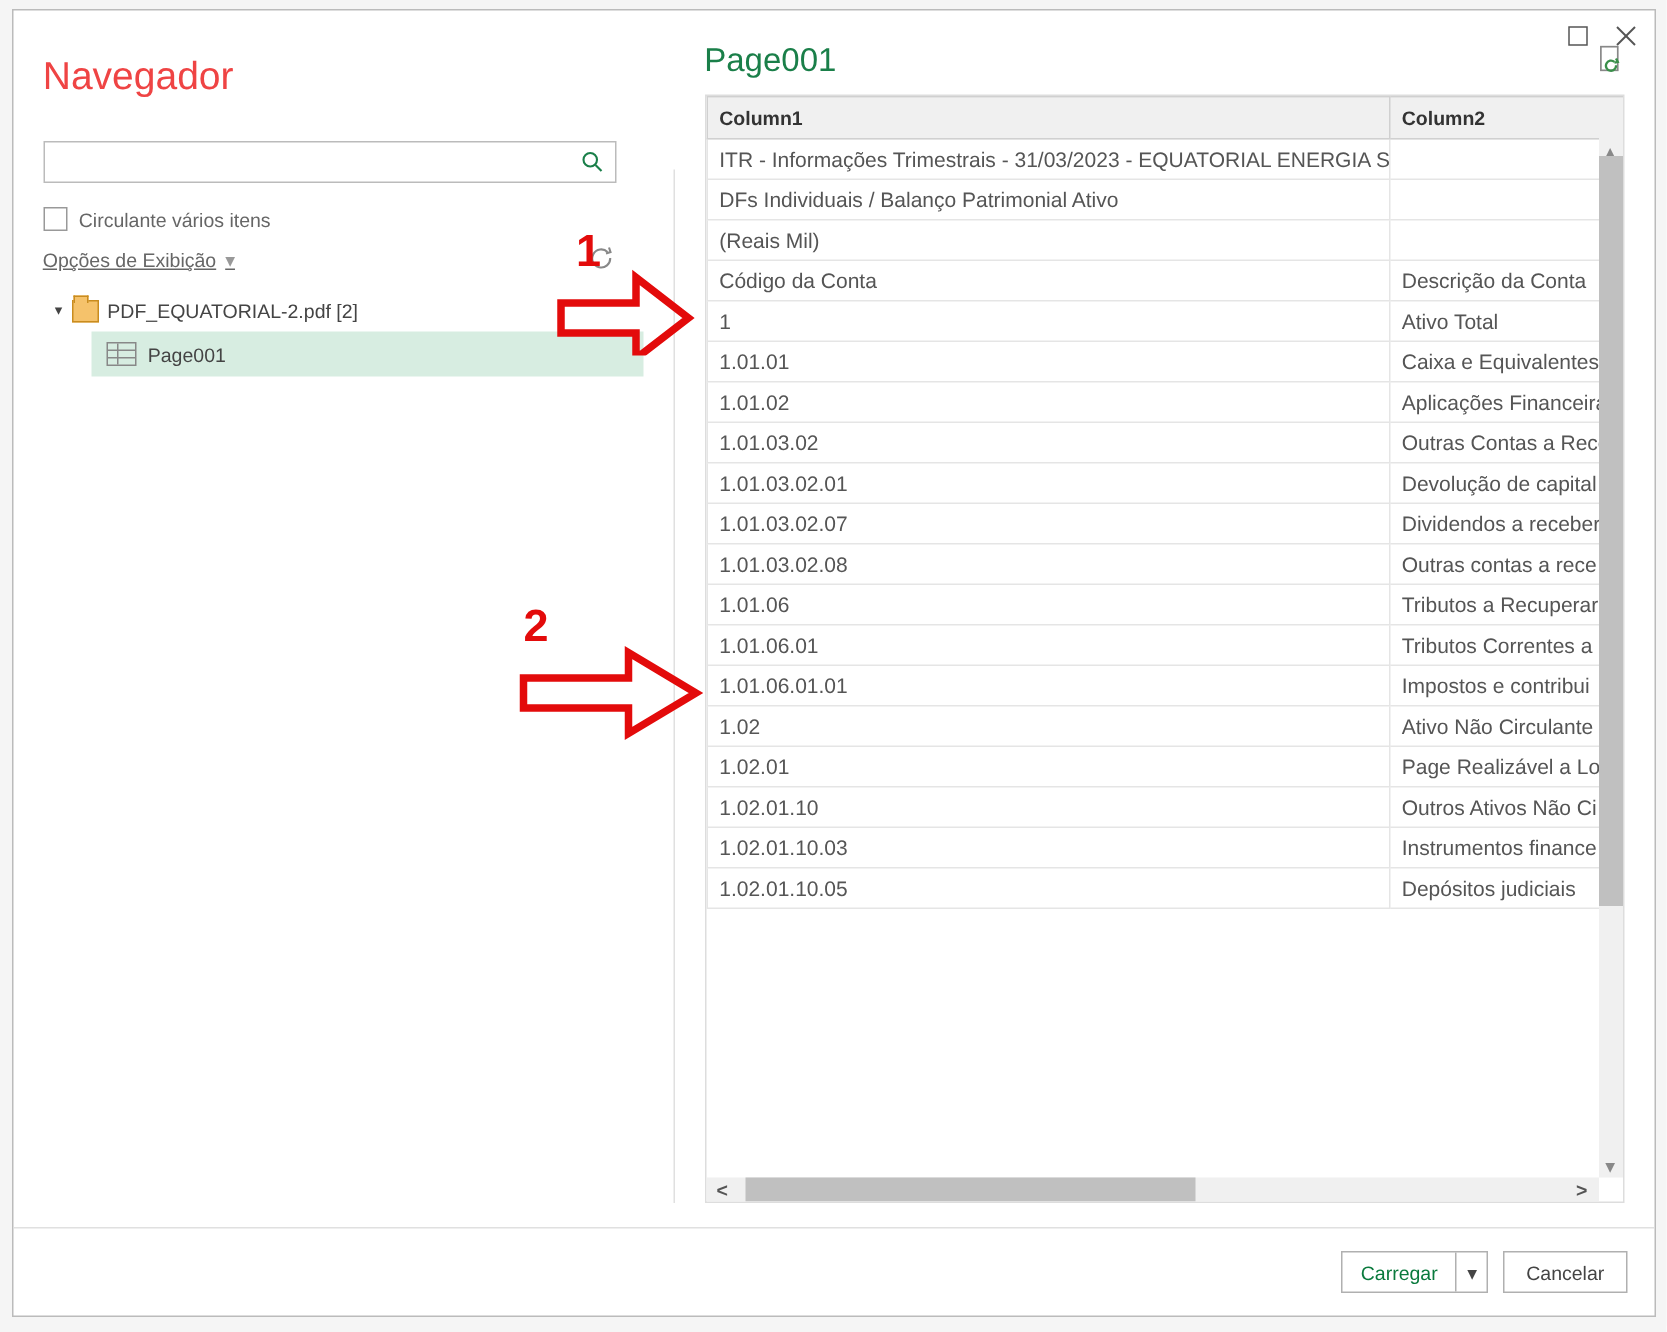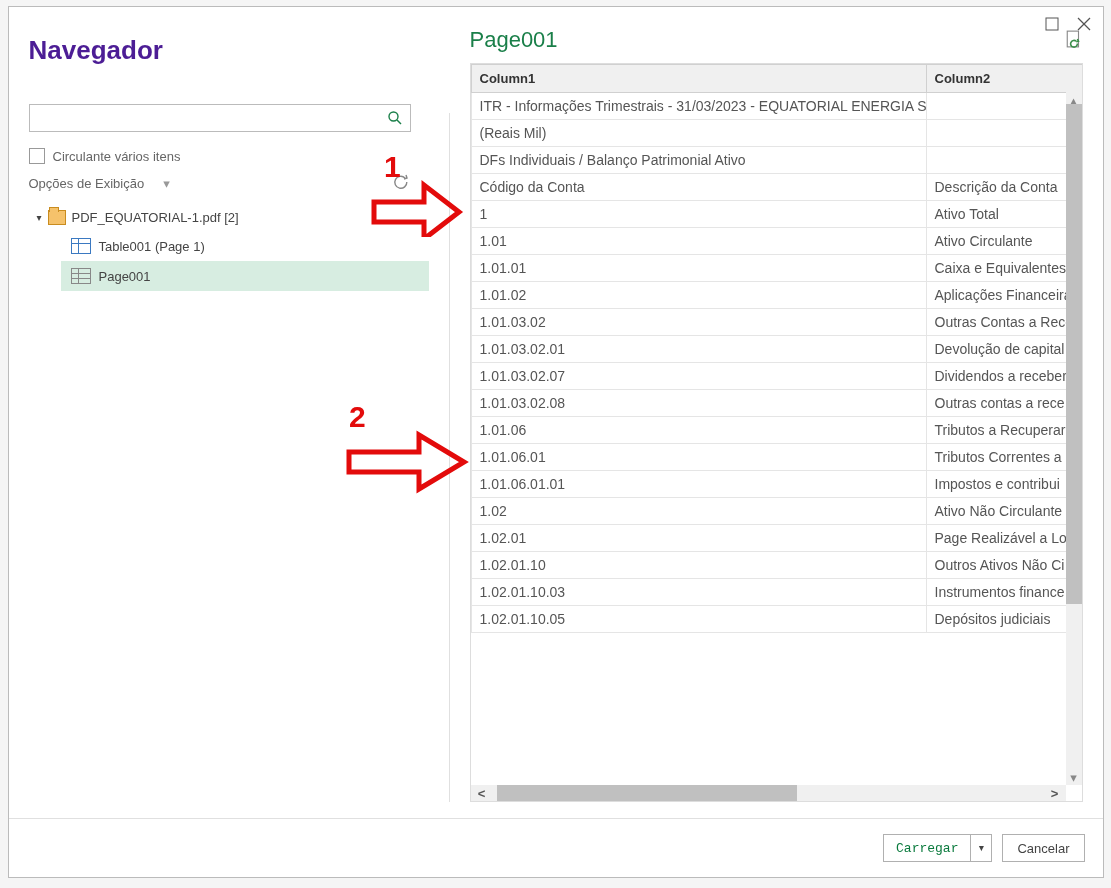--- a/index.html
+++ b/index.html
@@ -2,28 +2,28 @@
 <html><head>
 <meta charset="utf-8">
 <style>
   html,body{margin:0;padding:0;font-family:"Segoe UI",Tahoma,sans-serif;font-size:13px;color:#444;background:#f5f5f5;}
   .dialog{width:1096px;height:872px;background:#fff;border:1px solid #bbb;position:relative;margin:6px auto;box-sizing:border-box;}
   .titlebar{position:absolute;top:0;right:0;height:40px;display:flex;gap:14px;align-items:flex-start;padding:8px 10px;}
   .tb-btn{width:18px;height:18px;display:flex;align-items:center;justify-content:center;cursor:pointer;color:#555;}
   .tb-btn svg{width:14px;height:14px;}
   .body{display:flex;padding:20px 20px 0 20px;height:795px;box-sizing:border-box;}
   .left{width:400px;flex-shrink:0;}
-  .heading{font-size:26px;font-weight:700;color:#4c1d95;margin:8px 0 38px 0;}
+  .heading{font-size:26px;font-weight:400;color:#ef4444;margin:8px 0 28px 0;}
   .search-row{display:flex;align-items:center;border:1px solid #bbb;width:380px;height:26px;}
   .search-row input{flex:1;border:none;outline:none;padding:0 6px;font-size:13px;}
   .search-row .sicon{width:30px;display:flex;align-items:center;justify-content:center;color:#1a7f49;}
   .check-row{display:flex;align-items:center;gap:8px;margin:16px 0 10px 0;color:#666;}
   .check-row .cb{width:14px;height:14px;border:1px solid #999;}
   .opt-row{display:flex;align-items:center;justify-content:space-between;width:380px;color:#666;margin-bottom:10px;}
-  .opt-row .lbl{display:flex;align-items:flex-start;gap:19px;}
+  .opt-row .lbl{display:flex;align-items:flex-start;gap:6px;text-decoration:underline;}
   .opt-row .caret{color:#999;}
   .ricon{color:#888;}
   .tree{margin-top:6px;}
   .tnode{display:flex;align-items:center;gap:6px;height:28px;padding-left:8px;color:#444;}
   .tnode .tri{color:#444;font-size:10px;}
   .ticon{width:18px;height:16px;display:flex;align-items:center;justify-content:center;}
   .ficon{background:#f5c26b;border:1px solid #c98c1f;width:18px;height:13px;position:relative;}
   .ficon:before{content:"";position:absolute;top:-4px;left:0;width:8px;height:4px;background:#f5c26b;border:1px solid #c98c1f;border-bottom:none;}
   .tchild{padding-left:32px;}
   .tleaf{display:flex;align-items:center;gap:8px;height:30px;padding-left:10px;}
@@ -48,21 +48,21 @@
   .vscroll{position:absolute;right:0;top:28px;bottom:16px;width:16px;background:#f0f0f0;}
   .vthumb{background:#c0c0c0;width:16px;}
   .vtop{position:absolute;top:12px;height:500px;left:0;}
   .varrowU{height:16px;display:flex;align-items:center;justify-content:center;color:#888;}
   .varrowD{position:absolute;bottom:0;height:16px;width:16px;display:flex;align-items:center;justify-content:center;color:#888;}
   .hscroll{position:absolute;left:0;right:16px;bottom:0;height:16px;background:#f0f0f0;display:flex;align-items:center;}
   .harrowL,.harrowR{width:22px;text-align:center;color:#555;font-weight:bold;}
   .hthumb{background:#c0c0c0;height:16px;width:300px;margin-left:4px;}
   .footer{position:absolute;left:0;right:0;bottom:0;height:58px;border-top:1px solid #e0e0e0;display:flex;align-items:center;justify-content:flex-end;gap:10px;padding:0 18px;}
   .btn{height:26px;border:1px solid #b0b0b0;background:#fff;padding:0 14px;font-size:13px;color:#444;display:flex;align-items:center;cursor:pointer;}
-  .btn.split{padding:0;font-family:Liberation Mono, monospace;}
+  .btn.split{padding:0;}
   .btn.split .bmain{padding:0 12px;height:100%;display:flex;align-items:center;color:#0a7a3d;}
   .btn.split .bdrop{border-left:1px solid #b0b0b0;width:20px;height:100%;display:flex;align-items:center;justify-content:center;color:#444;}
   
   .arrow{position:absolute;color:#e30b0b;font-weight:bold;}
 </style>
 </head>
 <body>
 
 <div class="dialog">
   <div class="titlebar">
@@ -110,27 +110,23 @@
             </svg>
         </span>
       </div>
 
       <div class="tree">
         <div class="tnode">
           <span class="tri">▾</span>
           <span class="ticon">
               <span class="ficon"></span>
             </span>
-          <span>PDF_EQUATORIAL-1.pdf [2]</span>
+          <span>PDF_EQUATORIAL-2.pdf [2]</span>
         </div>
         <div class="tchild" id="tree-children">
-            <div class="tleaf">
-              <span class="tblicon"></span>
-              <span>Table001 (Page 1)</span>
-            </div>
             <div class="tleaf selected">
               <span class="pgicon">
                 <span class="v"></span>
               </span>
               <span>Page001</span>
             </div>
           </div>
       </div>
     </div>
 
@@ -158,38 +154,34 @@
                 <th>Column1</th>
                 <th>Column2</th>
               </tr>
             </thead>
           <tbody id="grid-body">
               <tr>
                 <td>ITR - Informações Trimestrais - 31/03/2023 - EQUATORIAL ENERGIA S.A.</td>
                 <td></td>
               </tr>
               <tr>
+                <td>DFs Individuais / Balanço Patrimonial Ativo</td>
+                <td></td>
+              </tr>
+              <tr>
                 <td>(Reais Mil)</td>
                 <td></td>
               </tr>
               <tr>
-                <td>DFs Individuais / Balanço Patrimonial Ativo</td>
-                <td></td>
-              </tr>
-              <tr>
                 <td>Código da Conta</td>
                 <td>Descrição da Conta</td>
               </tr>
               <tr>
                 <td>1</td>
                 <td>Ativo Total</td>
-              </tr>
-              <tr>
-                <td>1.01</td>
-                <td>Ativo Circulante</td>
               </tr>
               <tr>
                 <td>1.01.01</td>
                 <td>Caixa e Equivalentes</td>
               </tr>
               <tr>
                 <td>1.01.02</td>
                 <td>Aplicações Financeira</td>
               </tr>
               <tr>

